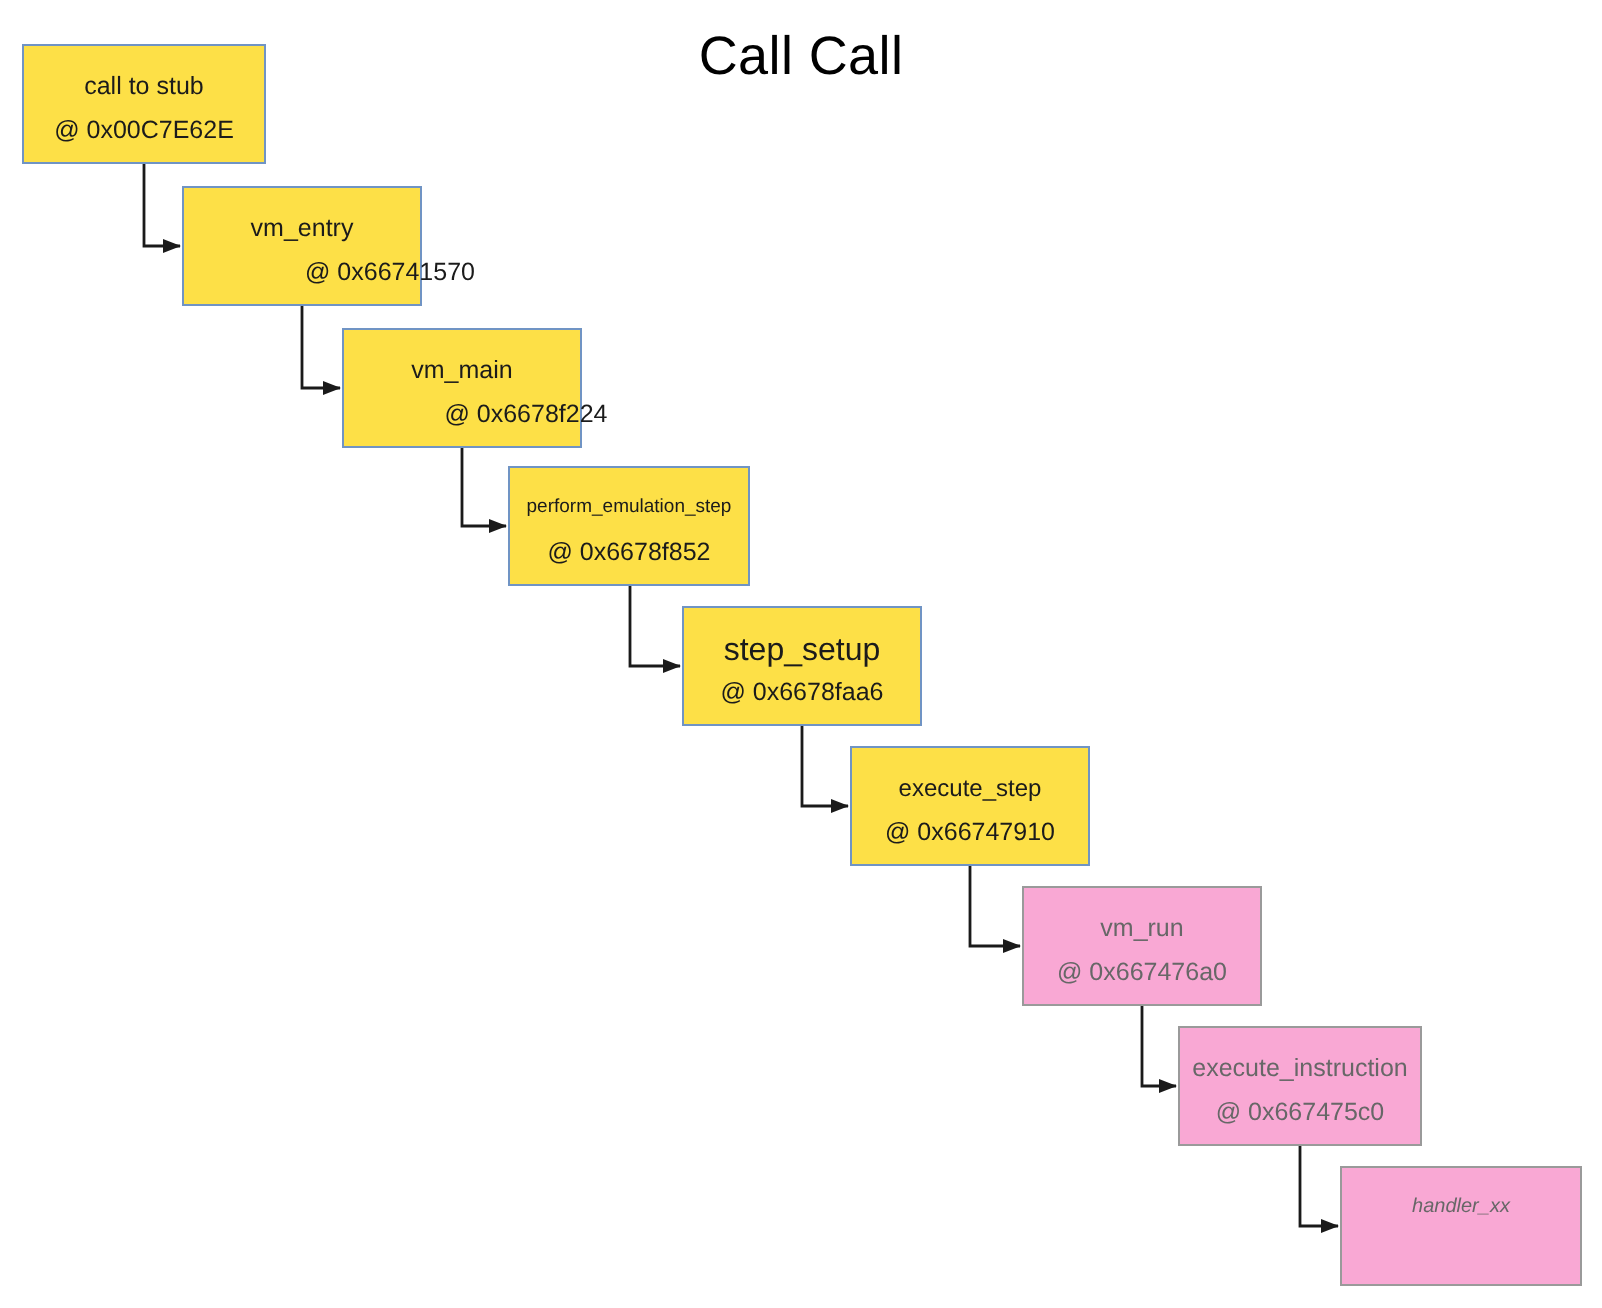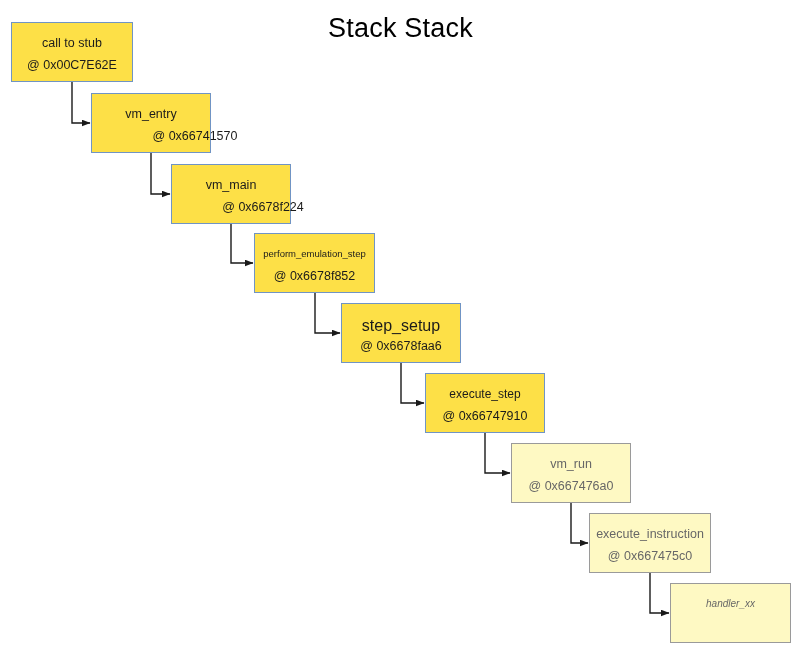--- a/index.html
+++ b/index.html
@@ -61,30 +61,30 @@
     white-space: nowrap;
     overflow: hidden;
     font-size: 12.5px;
   }
   .node.active {
     background: #fde047;
     border-color: #7094c4;
     color: #1b1b1b;
   }
   .node.inactive {
-    background: #fef9c3;
+    background: #f9a8d4;
     border-color: #9a9a9a;
     color: #676767;
   }
 </style>
 </head>
 <body>
 
 <div id="canvas">
-  <div class="title">Stack Stack</div>
+  <div class="title">Call Call</div>
   <svg id="edges" viewBox="0 0 801 654">
       <defs>
         <marker id="arrowhead" markerWidth="9" markerHeight="7" refX="8.5" refY="3.5" orient="auto" markerUnits="userSpaceOnUse">
           <path d="M0,0 L9,3.5 L0,7 z" fill="#1a1a1a"></path>
         </marker>
       </defs>
       <g>
         <path d="M 72 82 L 72 123 L 90 123" fill="none" stroke="#1a1a1a" stroke-width="1.4" marker-end="url(#arrowhead)"></path>
       </g>
       <g>

